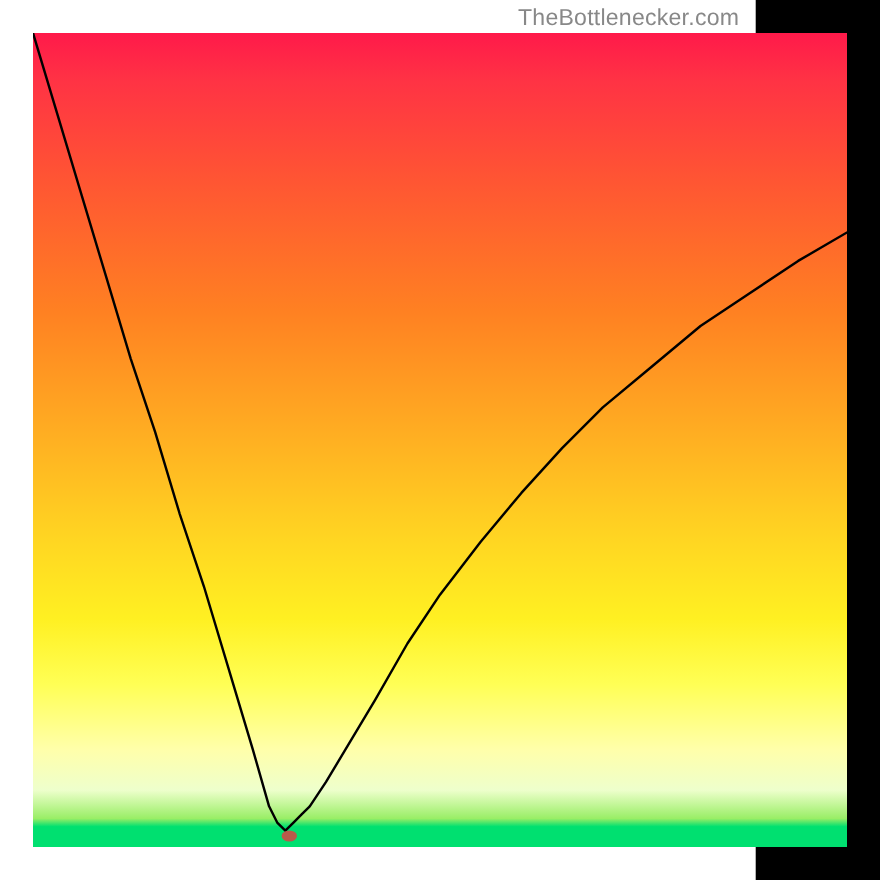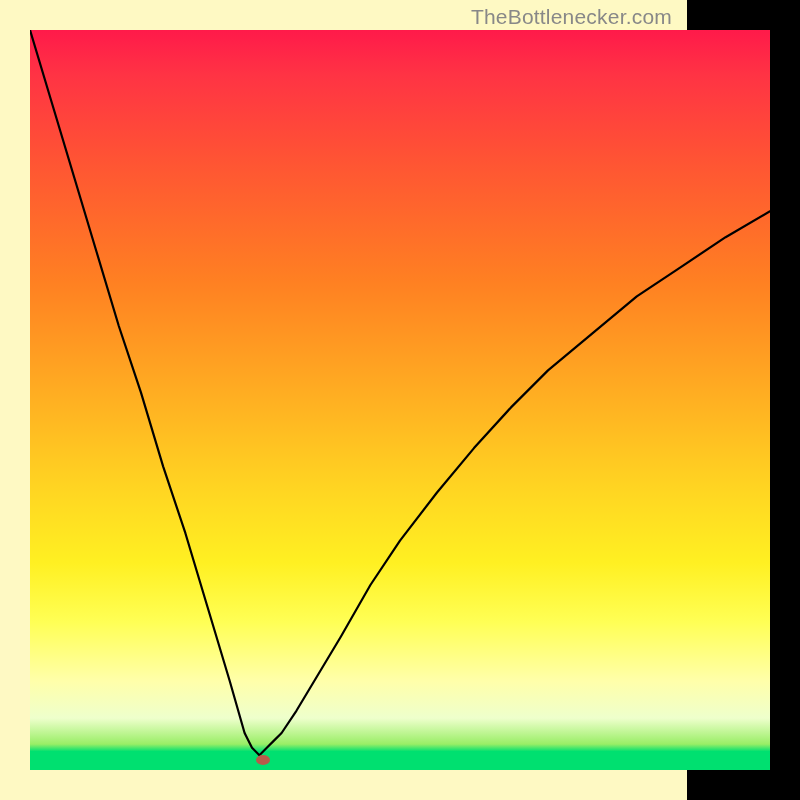--- a/index.html
+++ b/index.html
@@ -8,21 +8,21 @@
     width: 800px;
     height: 800px;
     background: #000;
     font-family: Arial, Helvetica, sans-serif;
     overflow: hidden;
   }
   .frame {
     position: relative;
     width: 687px;
     height: 800px;
-    background: #fef9c3;
+    background: #ffffff;
   }
   .plot {
     position: absolute;
     left: 30px;
     top: 30px;
     width: 740px;
     height: 740px;
     overflow: hidden;
   }
   .gradient {

